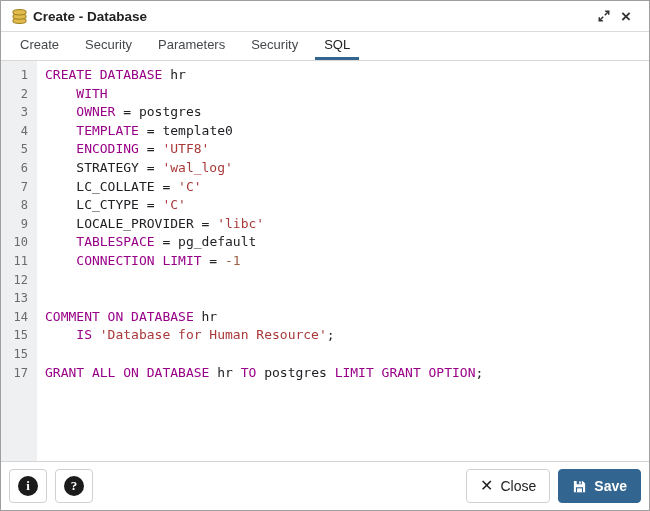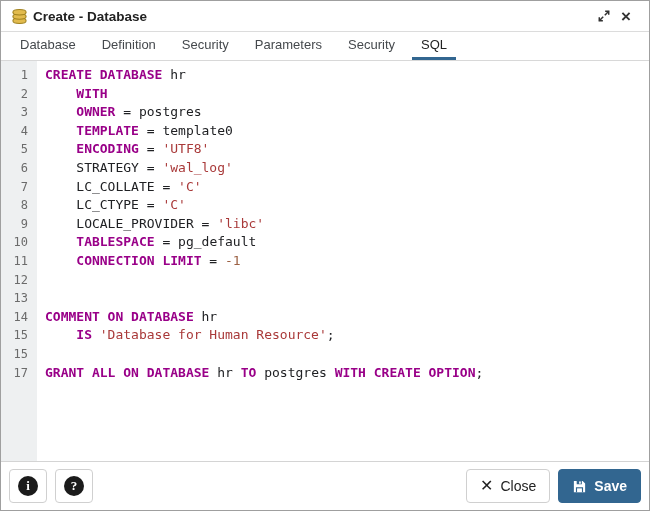--- a/index.html
+++ b/index.html
@@ -25,21 +25,21 @@
   .tab.active { color: #222; border-bottom-color: var(--accent); }
 
   
   .editor { flex: 1; overflow: hidden; background: linear-gradient(to right, var(--gutter-bg) 0, var(--gutter-bg) 36px, #fff 36px);
             font-family: "DejaVu Sans Mono", monospace; font-size: 13px; line-height: 18.6px;
             padding-top: 5px; cursor: text; }
   .code-row { display: flex; height: 18.6px; }
   .ln { flex: 0 0 36px; box-sizing: border-box; padding-right: 9px; text-align: right;
         color: var(--ln-color); font-size: 12px; }
   .code-text { white-space: pre; color: #202124; padding-left: 8px; }
-  .tok-keyword { color: var(--kw-color); font-weight: bold; }
+  .tok-keyword { color: var(--kw-color); font-weight: normal; }
   .tok-string  { color: var(--str-color); }
   .tok-number  { color: var(--num-color); }
   .tok-plain   { color: #202124; }
 
   
   .footer { flex: 0 0 48px; height: 48px; border-top: 1px solid #d4d4d4; background: #fff;
             display: flex; align-items: center; padding: 0 8px; gap: 8px; }
   .btn { display: inline-flex; align-items: center; justify-content: center; gap: 7px; height: 34px;
          background: #fff; border: 1px solid #d0d0d0; border-radius: 4px; font-size: 14px;
          color: #222; padding: 0 13px; cursor: pointer; font-family: "Liberation Sans", sans-serif; }
@@ -75,22 +75,21 @@
           <path d="M2.6 13.4 L7.1 8.9"></path>
         </g>
       </svg>
     </span>
     <span class="titlebar-btn">
       <span class="close-x">×</span>
     </span>
   </div>
 
   <div class="tabbar" id="tabbar">
-      <div class="tab">Database</div>
-      <div class="tab">Definition</div>
+      <div class="tab">Create</div>
       <div class="tab">Security</div>
       <div class="tab">Parameters</div>
       <div class="tab">Security</div>
       <div class="tab active">SQL</div>
     </div>
 
   <div class="editor" id="editor">
       <div class="code-row">
         <div class="ln">1</div>
         <div class="code-text"><span class="tok-keyword">CREATE DATABASE</span><span class="tok-plain"> hr</span></div>
@@ -149,21 +148,21 @@
       <div class="code-row">
         <div class="ln">15</div>
         <div class="code-text"><span class="tok-plain">    </span><span class="tok-keyword">IS</span><span class="tok-plain"> </span><span class="tok-string">'Database for Human Resource'</span><span class="tok-plain">;</span></div>
       </div>
       <div class="code-row">
         <div class="ln">15</div>
         <div class="code-text">&nbsp;</div>
       </div>
       <div class="code-row">
         <div class="ln">17</div>
-        <div class="code-text"><span class="tok-keyword">GRANT ALL ON DATABASE</span><span class="tok-plain"> hr </span><span class="tok-keyword">TO</span><span class="tok-plain"> postgres </span><span class="tok-keyword">WITH CREATE OPTION</span><span class="tok-plain">;</span></div>
+        <div class="code-text"><span class="tok-keyword">GRANT ALL ON DATABASE</span><span class="tok-plain"> hr </span><span class="tok-keyword">TO</span><span class="tok-plain"> postgres </span><span class="tok-keyword">LIMIT GRANT OPTION</span><span class="tok-plain">;</span></div>
       </div>
     </div>
 
   <div class="footer">
     <button class="btn icon-btn">
       <span class="circle-glyph">i</span>
     </button>
     <button class="btn icon-btn">
       <span class="circle-glyph">?</span>
     </button>

